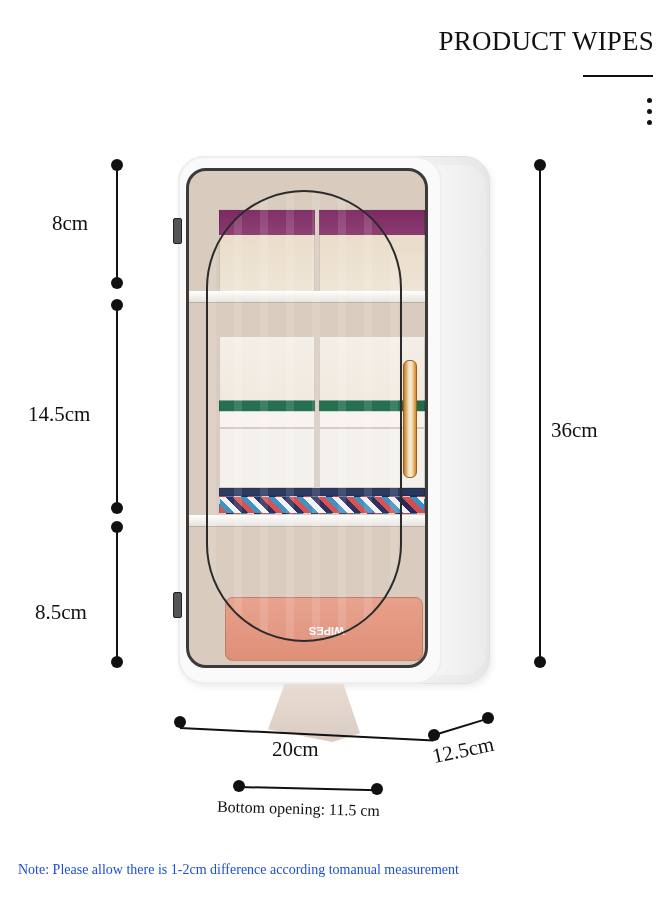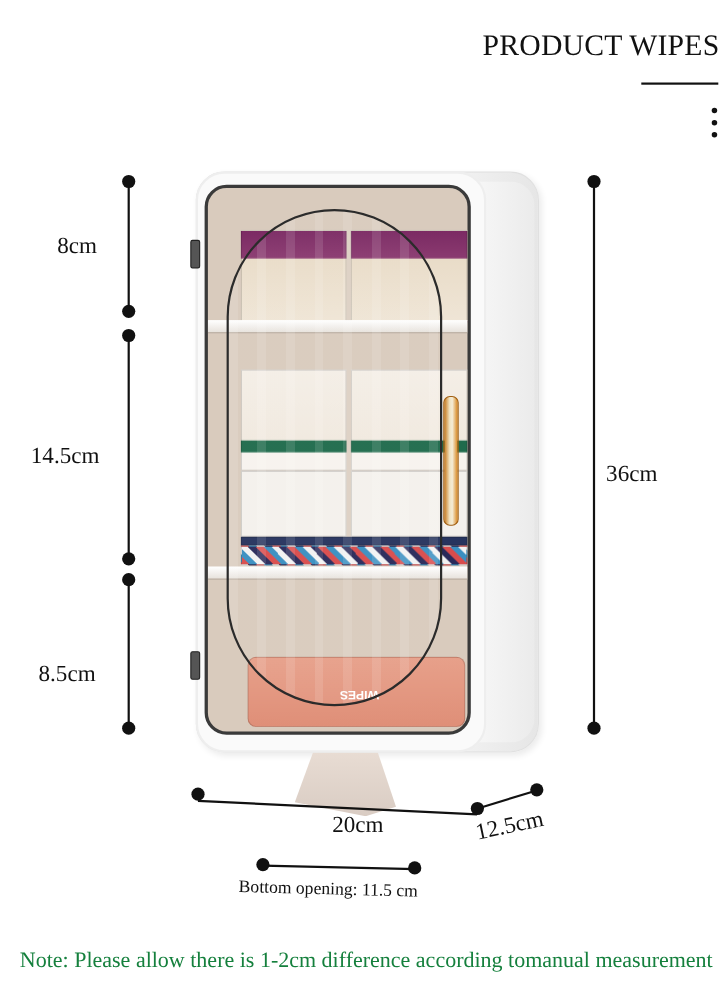--- a/index.html
+++ b/index.html
@@ -26,21 +26,21 @@
     .box.natural { background: linear-gradient(180deg,#f4eee6 0%,#f1e9df 70%,#1f6b4c 71%,#1f6b4c 82%,#f7f3ee 83%); }
     .box.pattern { background: repeating-linear-gradient(45deg,#d94c4c 0 5px,#3a8fc1 5px 10px,#f2f2f2 10px 15px,#2a2a5a 15px 20px); }
     .box.wipes { background: linear-gradient(180deg,#e7a08a,#df8f78); border-radius: 8px; }
     .wipes-text { position:absolute; font-family:"Liberation Sans",sans-serif; font-size:11px; color:#fff; font-weight:bold; transform: rotate(180deg); }
     .oval { position: absolute; left: 206px; top: 190px; width: 196px; height: 452px; border: 2px solid #2b2b2b; border-radius: 98px; background: repeating-linear-gradient(90deg, rgba(255,255,255,0.14) 0 8px, rgba(255,255,255,0.03) 8px 26px); }
     .hinge { position: absolute; width: 9px; height: 26px; background: #555; border: 1px solid #222; border-radius: 2px; }
     .handle { position: absolute; left: 403px; top: 360px; width: 14px; height: 118px; border-radius: 6px; background: linear-gradient(90deg,#c77a1f,#f0e3c2 40%,#f4ecd6 60%,#d8871f); border: 1px solid #a05e10; }
 
     .tissue { position: absolute; left: 268px; top: 684px; width: 92px; height: 58px; background: linear-gradient(180deg,#e8dcd3,#d9ccc3); clip-path: polygon(18% 0, 82% 0, 100% 85%, 70% 100%, 0 78%); }
 
-    .note { position: absolute; left: 18px; top: 862px; font-family: "Liberation Serif", serif; font-size: 20px; color: #15803d; white-space: nowrap; }
+    .note { position: absolute; left: 18px; top: 862px; font-family: "Liberation Serif", serif; font-size: 14px; color: #1d4ed8; white-space: nowrap; }
     .bottom-open { position: absolute; left: 217px; top: 800px; font-family: "Liberation Serif", serif; font-size: 16px; color: #111; transform: rotate(1.5deg); white-space: nowrap; }
   </style>
 </head>
 <body>
 
 <div class="title">PRODUCT WIPES</div>
 <div class="title-rule"></div>
 <div class="dots">
     <span></span>
     <span></span>
@@ -93,21 +93,21 @@
   <div class="hinge" style="left:173px;top:218px;"></div>
   <div class="hinge" style="left:173px;top:592px;"></div>
   <div class="handle"></div>
   <div class="tissue"></div>
 </div>
 
 <div>
   <div class="dim-line" style="left:180px;top:727px;width:254px;height:2px;transform-origin:0 0;transform:rotate(2.8deg);"></div>
   <div class="dot" style="left:174px;top:716px;"></div>
   <div class="dot" style="left:428px;top:729px;"></div>
-  <div class="lbl" style="left:302px;top:737px;">20cm</div>
+  <div class="lbl" style="left:272px;top:737px;">20cm</div>
 
   <div class="dim-line" style="left:434px;top:734px;width:56px;height:2px;transform-origin:0 0;transform:rotate(-17deg);"></div>
   <div class="dot" style="left:482px;top:712px;"></div>
   <div class="lbl" style="left:432px;top:738px;transform:rotate(-12deg);">12.5cm</div>
 </div>
 
 <div>
   <div class="dim-line" style="left:239px;top:786px;width:139px;height:2px;transform-origin:0 0;transform:rotate(1.3deg);"></div>
   <div class="dot" style="left:233px;top:780px;"></div>
   <div class="dot" style="left:371px;top:783px;"></div>

